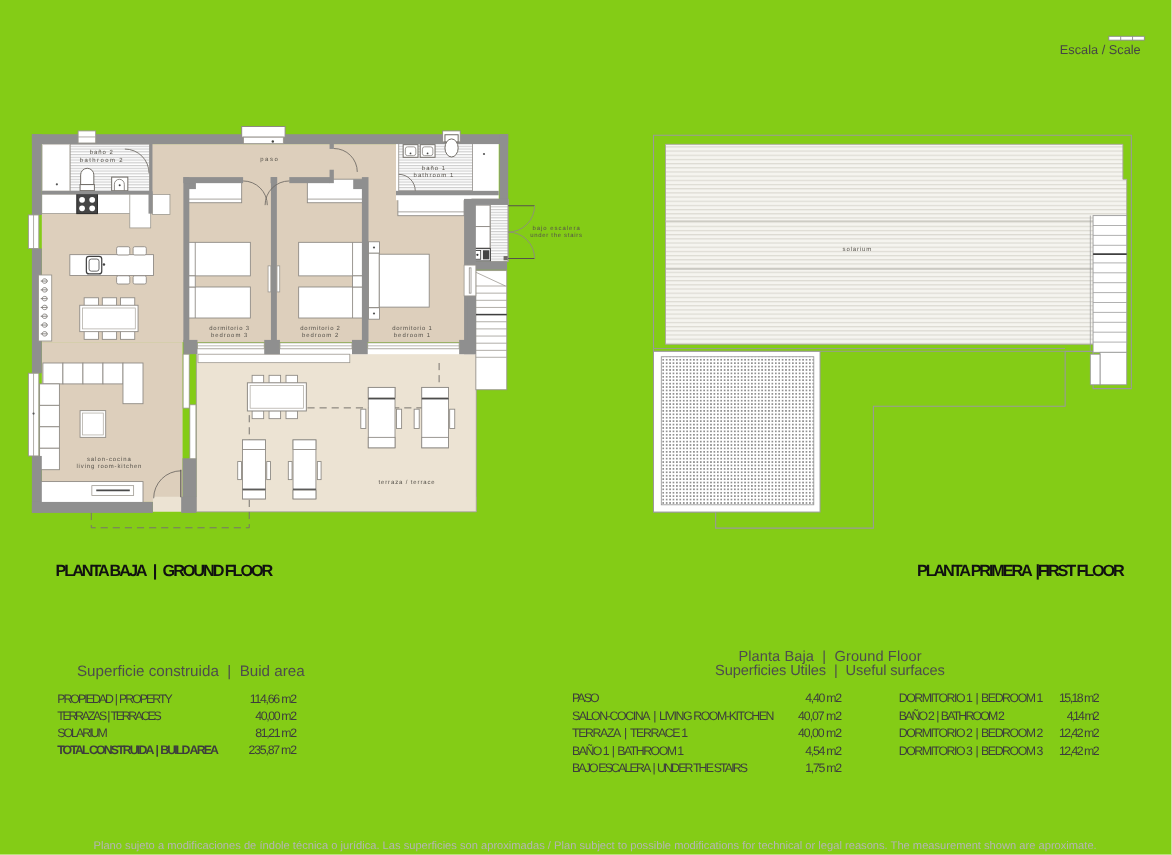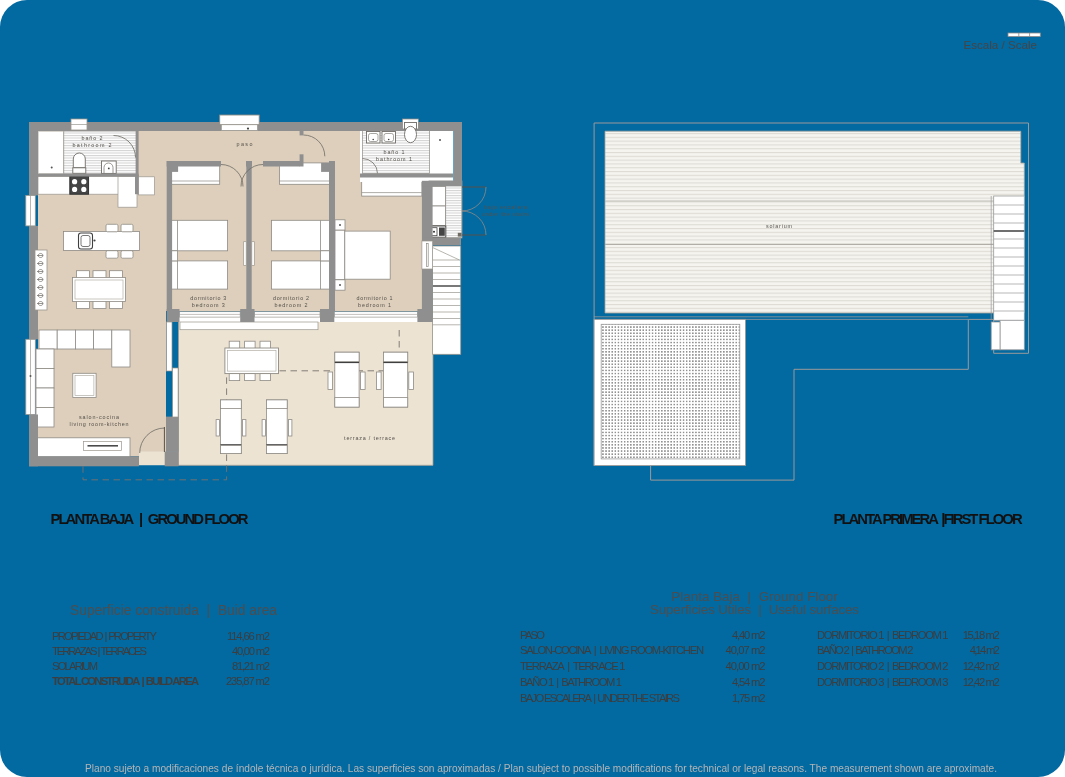--- a/index.html
+++ b/index.html
@@ -1,17 +1,17 @@
 <!DOCTYPE html>
 <html><head>
 <meta charset="utf-8">
 <style>
   html,body{margin:0;padding:0;background:#fff;}
-  .page{position:relative;width:1065px;height:777px;background:#0369a1;overflow:hidden;
-        font-family:"Liberation Sans",sans-serif;border-radius:27px;}
+  .page{position:relative;width:1065px;height:777px;background:#84cc16;overflow:hidden;
+        font-family:"Liberation Sans",sans-serif;}
   svg{position:absolute;left:0;top:0;}
 </style>
 </head>
 <body>
 <div class="page">
 <svg width="1065" height="777" viewBox="0 0 1065 777">
 <defs>
   <pattern id="hb" width="4" height="2.5" patternUnits="userSpaceOnUse">
     <rect width="4" height="2.5" fill="#ffffff"></rect>
     <line x1="0" y1="0.6" x2="4" y2="0.6" stroke="#b5b5b5" stroke-width="0.7"></line>

